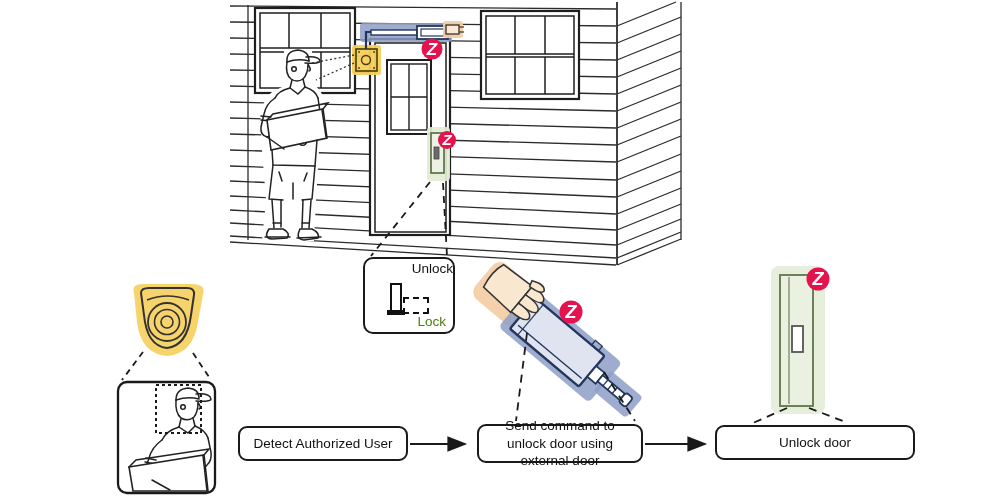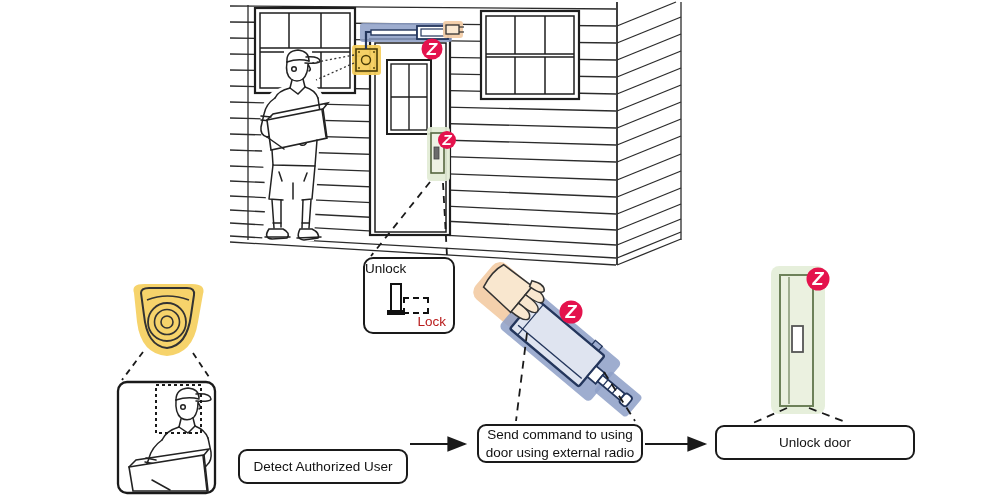--- a/index.html
+++ b/index.html
@@ -7,35 +7,35 @@
     position:relative;width:1000px;height:501px;background:#ffffff;
     font-family:"Liberation Sans",sans-serif;overflow:hidden;
   }
   .stage svg{position:absolute;left:0;top:0;}
   .zl{font-family:"Liberation Sans",sans-serif;font-weight:bold;font-style:italic;fill:#fff;}
   
   .callout{
     position:absolute;left:363px;top:257px;width:92px;height:77px;
     border:2.5px solid #1a1a1a;border-radius:10px;background:#fff;box-sizing:border-box;
   }
-  .callout .unlock{position:absolute;top:2px;left:0;width:100%;text-align:left;
+  .callout .unlock{position:absolute;top:2px;left:0;width:100%;text-align:right;
     font-size:13.5px;color:#111;}
   .callout .bolt{position:absolute;left:25px;top:24px;width:12px;height:29px;
     border:2px solid #111;background:#fff;box-sizing:border-box;}
   .callout .bolt-base{position:absolute;left:22px;top:51px;width:18px;height:5px;background:#111;}
   .callout .bolt-dashed{position:absolute;left:38px;top:38px;width:26px;height:17px;
     border:2px dashed #111;box-sizing:border-box;}
-  .callout .lock{position:absolute;right:7px;bottom:3px;font-size:13.5px;color:#b91c1c;}
+  .callout .lock{position:absolute;right:7px;bottom:3px;font-size:13.5px;color:#4d7c0f;}
   
   .flow-box{
     position:absolute;border:2px solid #1a1a1a;border-radius:9px;background:#fff;
     display:flex;align-items:center;justify-content:center;text-align:center;
     font-size:13.5px;line-height:1.3;color:#111;box-sizing:border-box;padding:1px 6px;
   }
-  .box1{left:238px;top:449px;width:170px;height:35px;}
+  .box1{left:238px;top:426px;width:170px;height:35px;}
   .box2{left:477px;top:424px;width:166px;height:39px;}
   .box3{left:715px;top:425px;width:200px;height:35px;}
 </style>
 </head>
 <body>
 
 <div class="stage">
 
 <svg width="1000" height="501" viewBox="0 0 1000 501">
   <defs>
@@ -281,19 +281,19 @@
   <div class="bolt"></div>
   <div class="bolt-base"></div>
   <div class="bolt-dashed"></div>
   <div class="lock">Lock</div>
 </div>
 
 <div class="flow-box box1">
   <span>Detect Authorized User</span>
 </div>
 <div class="flow-box box2">
-  <span>Send command to using door using external radio</span>
+  <span>Send command to unlock door using external door</span>
 </div>
 <div class="flow-box box3">
   <span>Unlock door</span>
 </div>
 
 </div>
 
 </body></html>

